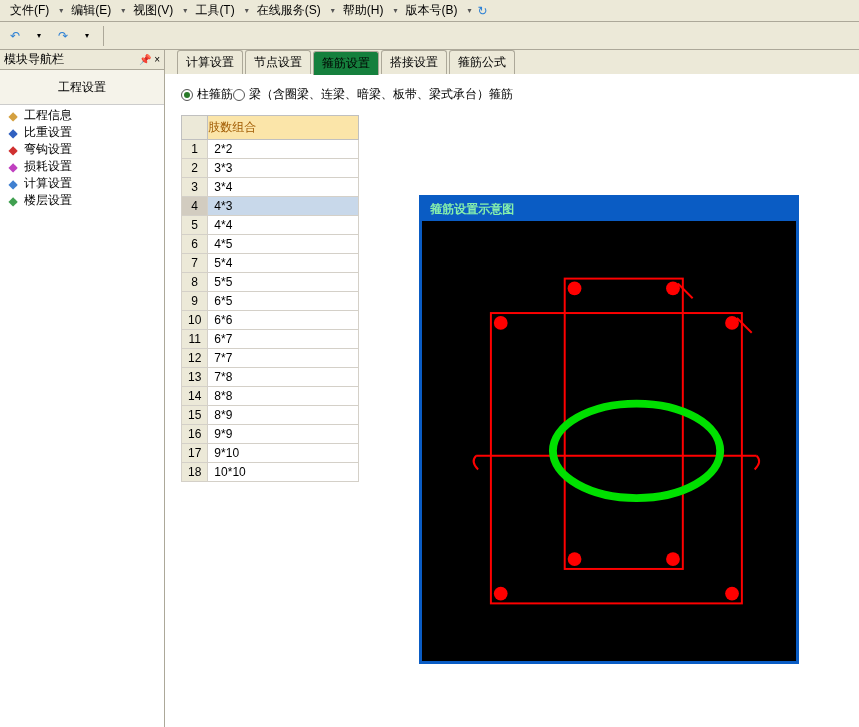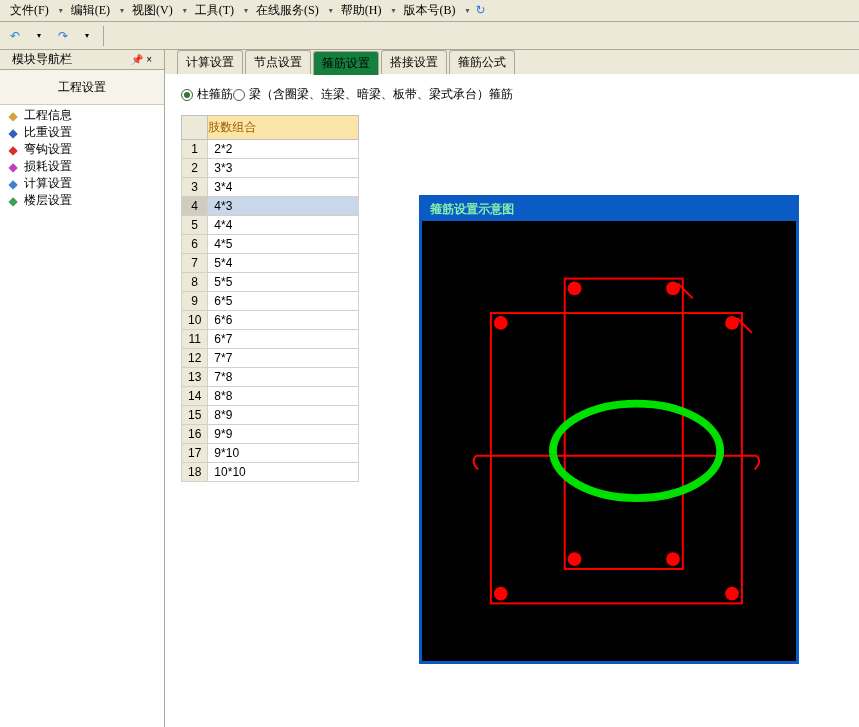--- a/index.html
+++ b/index.html
@@ -1,30 +1,30 @@
 <!DOCTYPE html>
 <html><head>
   <meta charset="utf-8">
   <style>
     * { box-sizing: border-box; margin: 0; padding: 0; }
     body { font-family: "Microsoft YaHei", SimSun, Arial, sans-serif; font-size: 12px; background: #fff; color: #000; }
     
-    .menubar { display: flex; align-items: center; height: 22px; background: #ece9d8; border-bottom: 1px solid #aca899; padding: 0 4px; gap: 2px; font-family: Liberation Serif, serif; }
+    .menubar { display: flex; align-items: center; height: 22px; background: #ece9d8; border-bottom: 1px solid #aca899; padding: 0 4px; gap: 2px; }
     .menubar .menu-item { padding: 2px 6px; cursor: default; }
     .menubar .dropdown-icon { font-size: 8px; color: #555; margin-left: 2px; }
     .menubar .icon-btn { width: 18px; height: 18px; display: inline-flex; align-items: center; justify-content: center; }
     
     .toolbar { display: flex; align-items: center; height: 28px; background: #ece9d8; border-bottom: 1px solid #aca899; padding: 0 4px; gap: 2px; }
     .toolbar .tool-btn { width: 22px; height: 22px; display: inline-flex; align-items: center; justify-content: center; border: 1px solid transparent; }
     .toolbar .sep { width: 1px; height: 20px; background: #aca899; margin: 0 3px; }
     
     .main-area { display: flex; height: calc(727px - 50px); }
     
     .left-panel { width: 165px; border-right: 1px solid #aca899; display: flex; flex-direction: column; background: #fff; }
-    .panel-header { height: 20px; background: #ece9d8; border-bottom: 1px solid #aca899; display: flex; align-items: center; padding: 0 12px; font-size: 12px; justify-content: space-between; }
+    .panel-header { height: 20px; background: #ece9d8; border-bottom: 1px solid #aca899; display: flex; align-items: center; padding: 0 4px; font-size: 12px; justify-content: space-between; }
     .panel-header .pin-icon { font-size: 10px; }
     .panel-subheader { height: 35px; display: flex; align-items: center; justify-content: center; background: #f5f3ea; border-bottom: 1px solid #ccc; font-size: 12px; }
     .tree-list { flex: 1; padding: 2px 4px; }
     .tree-item { display: flex; align-items: center; height: 17px; gap: 4px; padding-left: 2px; }
     .tree-item .tree-icon { width: 14px; height: 14px; display: inline-flex; align-items: center; justify-content: center; }
     
     .right-panel { flex: 1; display: flex; flex-direction: column; background: #fff; }
     .tab-bar { display: flex; height: 24px; background: #ece9d8; padding-left: 12px; align-items: flex-end; }
     .tab { padding: 3px 8px; border: 1px solid #aca899; border-bottom: none; margin-right: 2px; background: #ece9d8; font-size: 12px; cursor: default; border-radius: 3px 3px 0 0; }
     .tab.active { background: #15803d; position: relative; top: 1px; }

